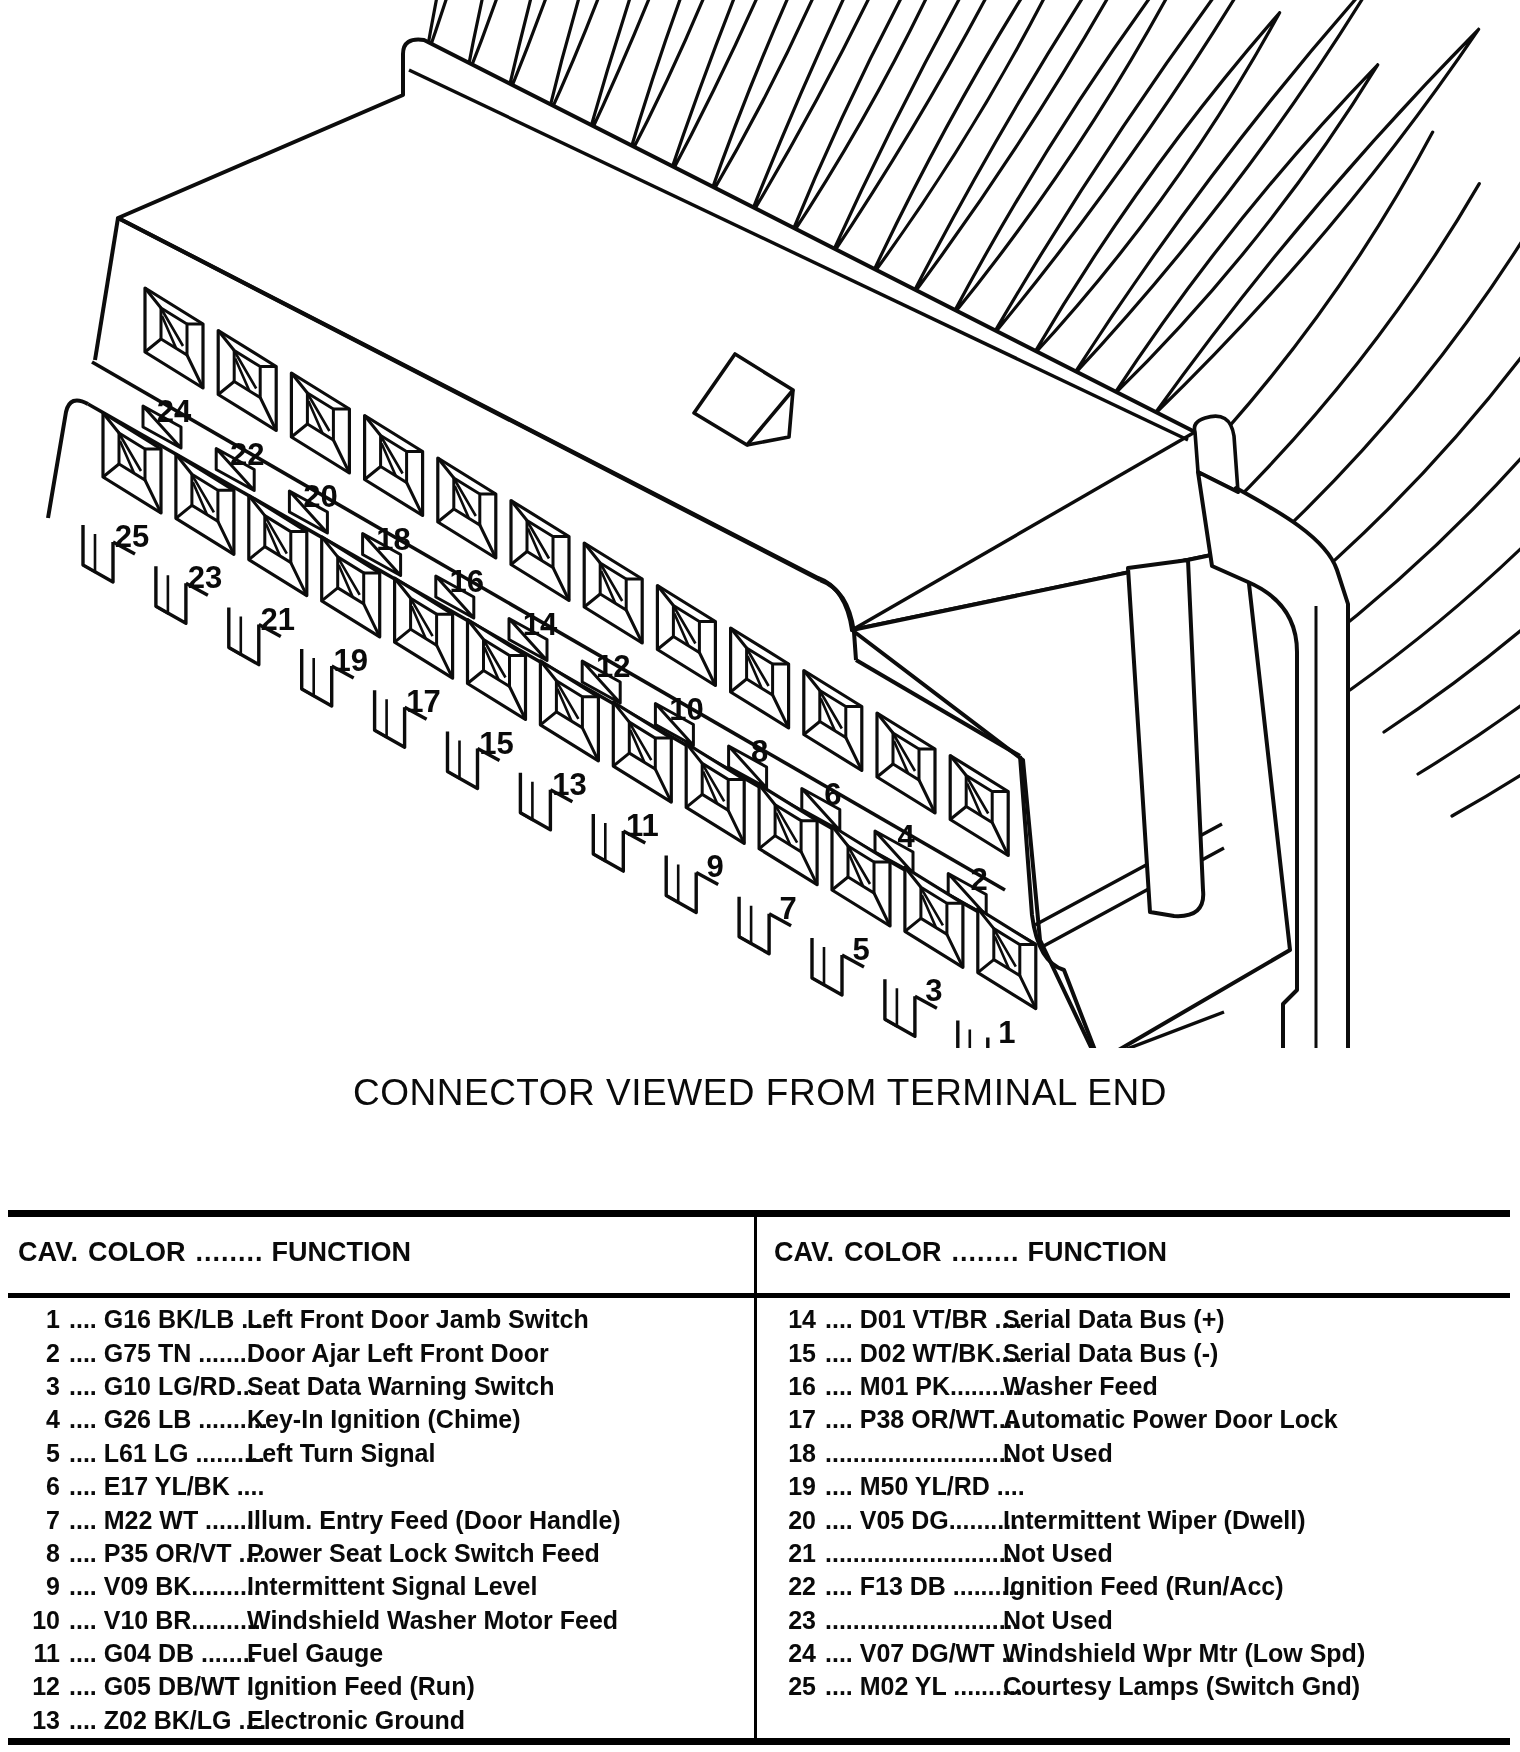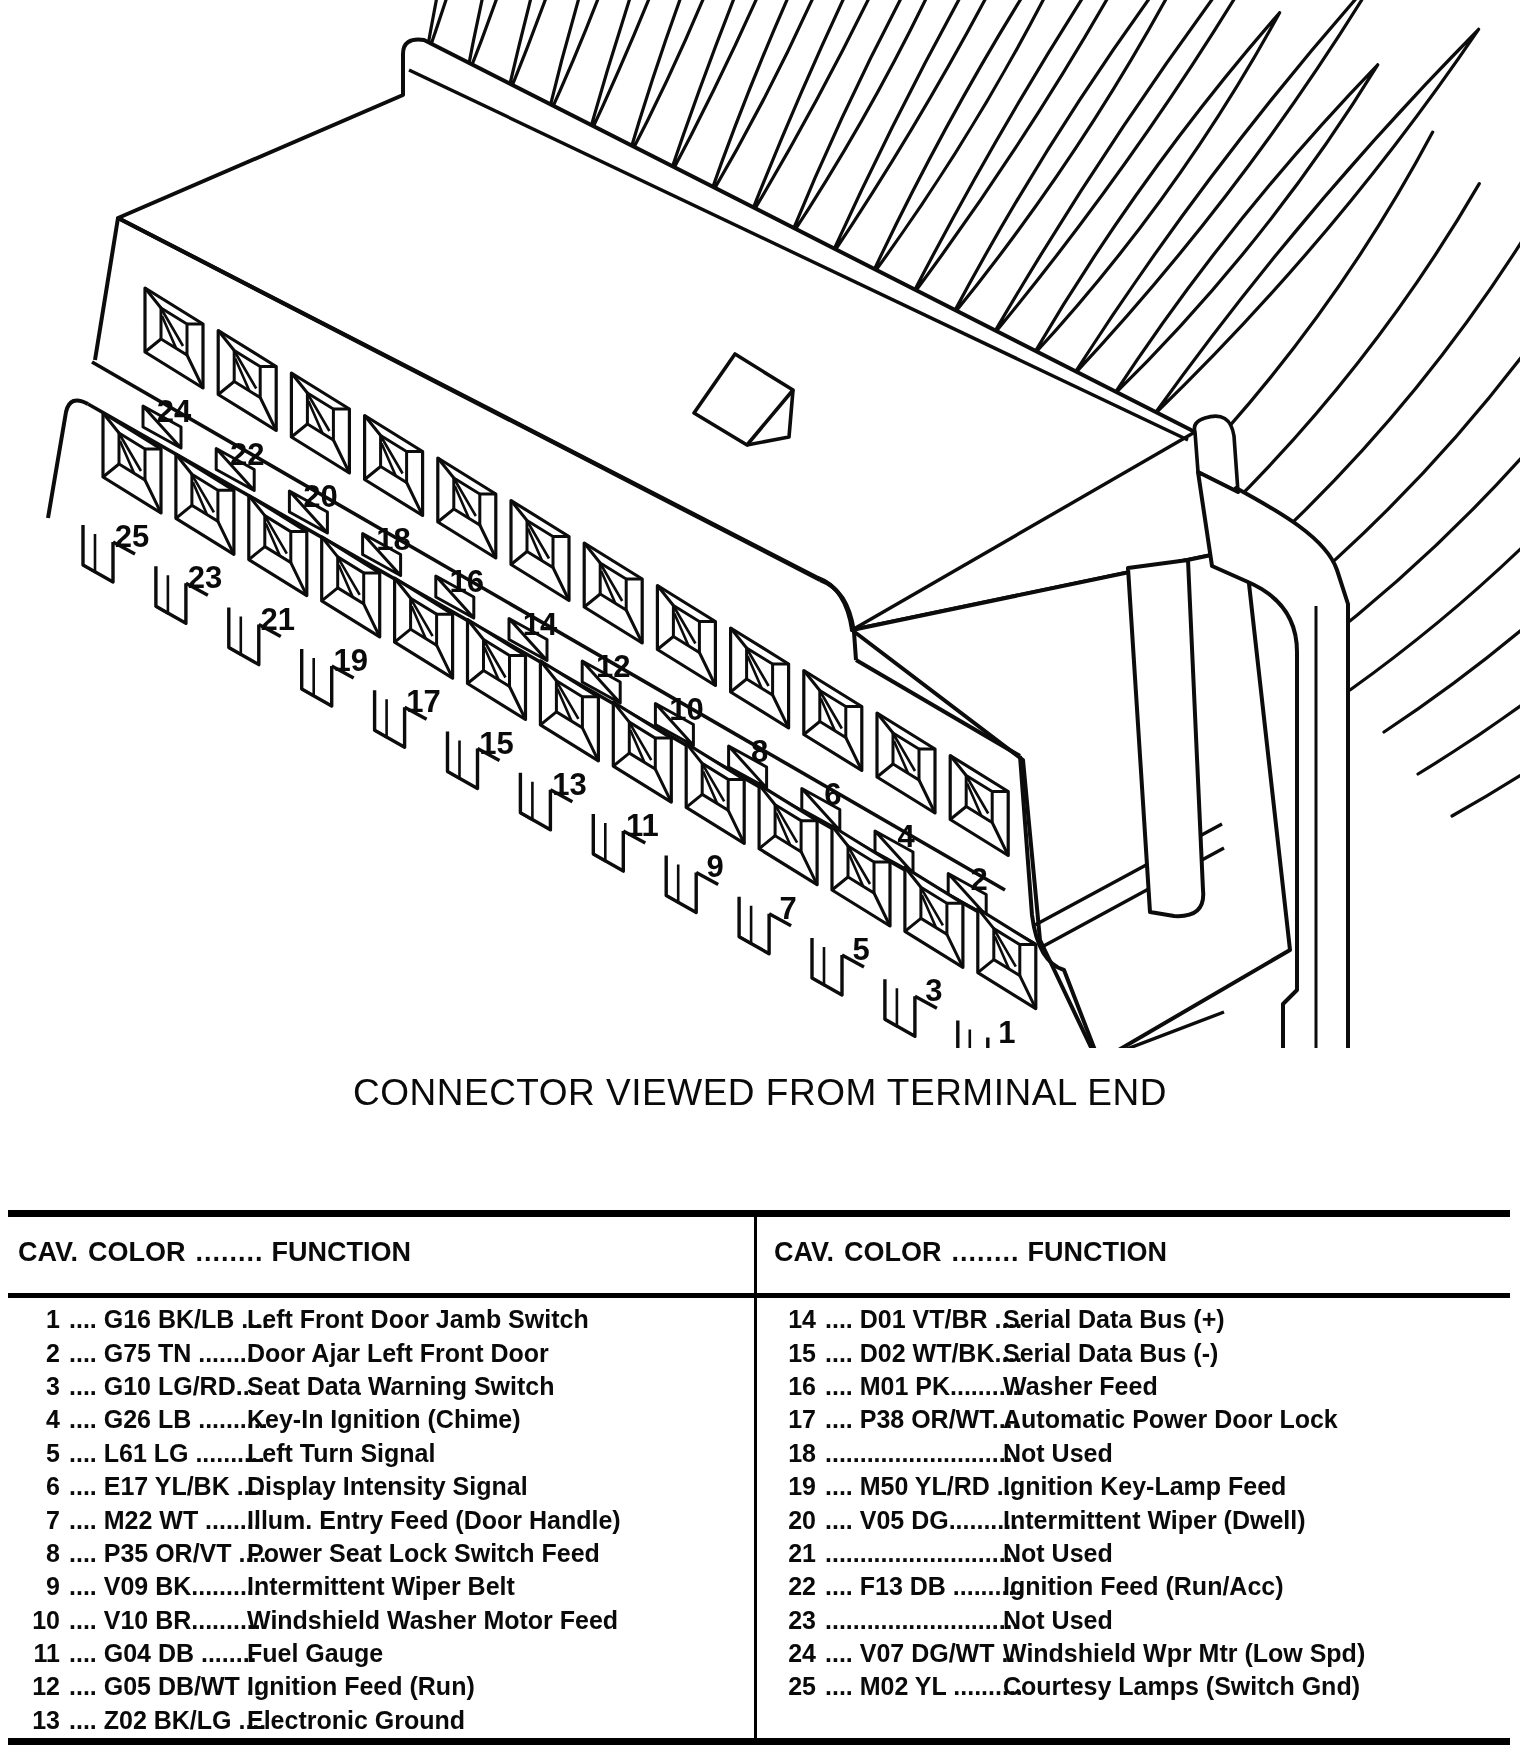--- a/index.html
+++ b/index.html
@@ -371,36 +371,35 @@
           <span class="t-fn">Key-In Ignition (Chime)</span>
         </div>
         <div class="t-row">
           <span class="t-cav">5</span>
           <span class="t-cd">.... L61 LG ..........</span>
           <span class="t-fn">Left Turn Signal</span>
         </div>
         <div class="t-row">
           <span class="t-cav">6</span>
           <span class="t-cd">.... E17 YL/BK ....</span>
-          <span class="t-fn">Display Intensity Signal</span>
         </div>
         <div class="t-row">
           <span class="t-cav">7</span>
           <span class="t-cd">.... M22 WT ........</span>
           <span class="t-fn">Illum. Entry Feed (Door Handle)</span>
         </div>
         <div class="t-row">
           <span class="t-cav">8</span>
           <span class="t-cd">.... P35 OR/VT ....</span>
           <span class="t-fn">Power Seat Lock Switch Feed</span>
         </div>
         <div class="t-row">
           <span class="t-cav">9</span>
           <span class="t-cd">.... V09 BK..........</span>
-          <span class="t-fn">Intermittent Wiper Belt</span>
+          <span class="t-fn">Intermittent Signal Level</span>
         </div>
         <div class="t-row">
           <span class="t-cav">10</span>
           <span class="t-cd">.... V10 BR..........</span>
           <span class="t-fn">Windshield Washer Motor Feed</span>
         </div>
         <div class="t-row">
           <span class="t-cav">11</span>
           <span class="t-cd">.... G04 DB  ........</span>
           <span class="t-fn">Fuel Gauge</span>
@@ -447,21 +446,20 @@
           <span class="t-fn">Automatic Power Door Lock</span>
         </div>
         <div class="t-row">
           <span class="t-cav">18</span>
           <span class="t-cd">............................</span>
           <span class="t-fn">Not Used</span>
         </div>
         <div class="t-row">
           <span class="t-cav">19</span>
           <span class="t-cd">.... M50 YL/RD ....</span>
-          <span class="t-fn">Ignition Key-Lamp Feed</span>
         </div>
         <div class="t-row">
           <span class="t-cav">20</span>
           <span class="t-cd">.... V05 DG..........</span>
           <span class="t-fn">Intermittent Wiper (Dwell)</span>
         </div>
         <div class="t-row">
           <span class="t-cav">21</span>
           <span class="t-cd">............................</span>
           <span class="t-fn">Not Used</span>

